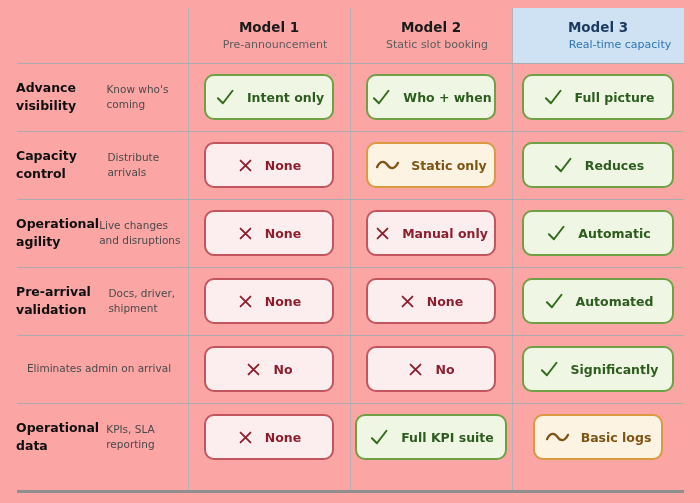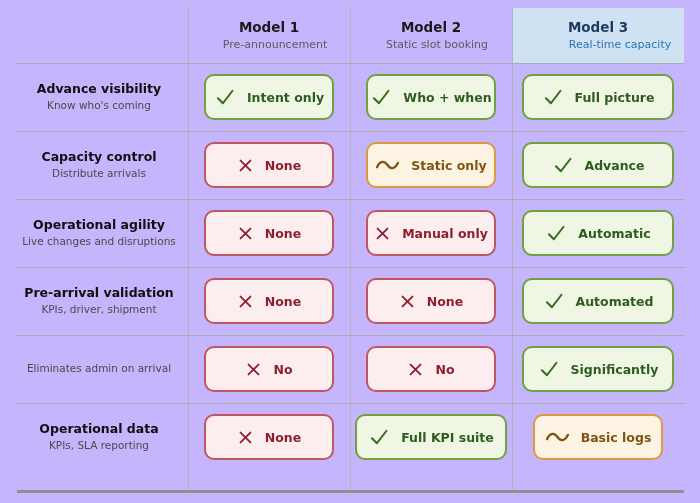--- a/index.html
+++ b/index.html
@@ -1,34 +1,34 @@
 <!DOCTYPE html>
 <html><head>
 <meta charset="utf-8">
 <style>
   html,body { margin:0; padding:0; background:#fff; }
   .page {
-    position:relative; width:700px; height:503px; background:#c4b5fd;
+    position:relative; width:700px; height:503px; background:#fca5a5;
     font-family:"DejaVu Sans","Liberation Sans",sans-serif; overflow:hidden;
   }
   .grid {
     position:absolute; top:8px; left:10px;
     display:grid;
     grid-template-columns:178px 162px 162px 172px;
     grid-template-rows:55px repeat(6, 68px);
   }
   .cell { display:flex; align-items:center; justify-content:center; }
   .col-head { flex-direction:column; text-align:center; line-height:1.4; }
   .col-head .model-title { font-size:13.5px; font-weight:bold; color:#1a1a1a; }
   .col-head .model-sub   { font-size:11px; color:#5c5c5c;padding-left:12px; }
   .col-head.highlight { background:#cfe2f3; }
   .col-head.highlight .model-title { color:#1b3a5f; }
   .col-head.highlight .model-sub   { color:#2e74b5;margin-left:32px; }
 
-  .label-cell { flex-direction:column; text-align:left; line-height:1.45; padding:0 6px; }
+  .label-cell { flex-direction:row; text-align:left; line-height:1.45; padding:0 6px; }
   .row-label    { font-size:12.5px; font-weight:bold; color:#0f0f0f; }
   .row-sublabel { font-size:10.5px; color:#4a4a4a; }
 
   .badge {
     display:flex; align-items:center; justify-content:center; gap:11px;
     width:130px; height:46px; border-radius:10px; border:2px solid;
     font-size:12.5px; font-weight:bold; box-sizing:border-box;
   }
   .cell.c3 .badge { width:152px; }
   .badge svg { display:block; flex:0 0 auto; }
@@ -112,21 +112,21 @@
             <path d="M2 10.5 C5.5 3, 10.5 3, 14 8 C17.5 13, 22.5 13, 26 5.5"></path>
           </svg>
           <span>Static only</span>
         </div>
       </div>
       <div class="cell c3">
         <div class="badge badge-check">
           <svg viewBox="0 0 24 24" width="22" height="20">
             <path d="M3.5 13.5 L9.5 19.5 L21 4.5"></path>
           </svg>
-          <span>Advance</span>
+          <span>Reduces</span>
         </div>
       </div>
       <div class="cell label-cell">
         <div class="row-label">Operational agility</div>
         <div class="row-sublabel">Live changes and disruptions</div>
       </div>
       <div class="cell c1">
         <div class="badge badge-cross">
           <svg viewBox="0 0 24 24" width="17" height="17">
             <path d="M5 5 L19 19 M19 5 L5 19"></path>
@@ -145,21 +145,21 @@
       <div class="cell c3">
         <div class="badge badge-check">
           <svg viewBox="0 0 24 24" width="22" height="20">
             <path d="M3.5 13.5 L9.5 19.5 L21 4.5"></path>
           </svg>
           <span>Automatic</span>
         </div>
       </div>
       <div class="cell label-cell">
         <div class="row-label">Pre-arrival validation</div>
-        <div class="row-sublabel">KPIs, driver, shipment</div>
+        <div class="row-sublabel">Docs, driver, shipment</div>
       </div>
       <div class="cell c1">
         <div class="badge badge-cross">
           <svg viewBox="0 0 24 24" width="17" height="17">
             <path d="M5 5 L19 19 M19 5 L5 19"></path>
           </svg>
           <span>None</span>
         </div>
       </div>
       <div class="cell c2">

